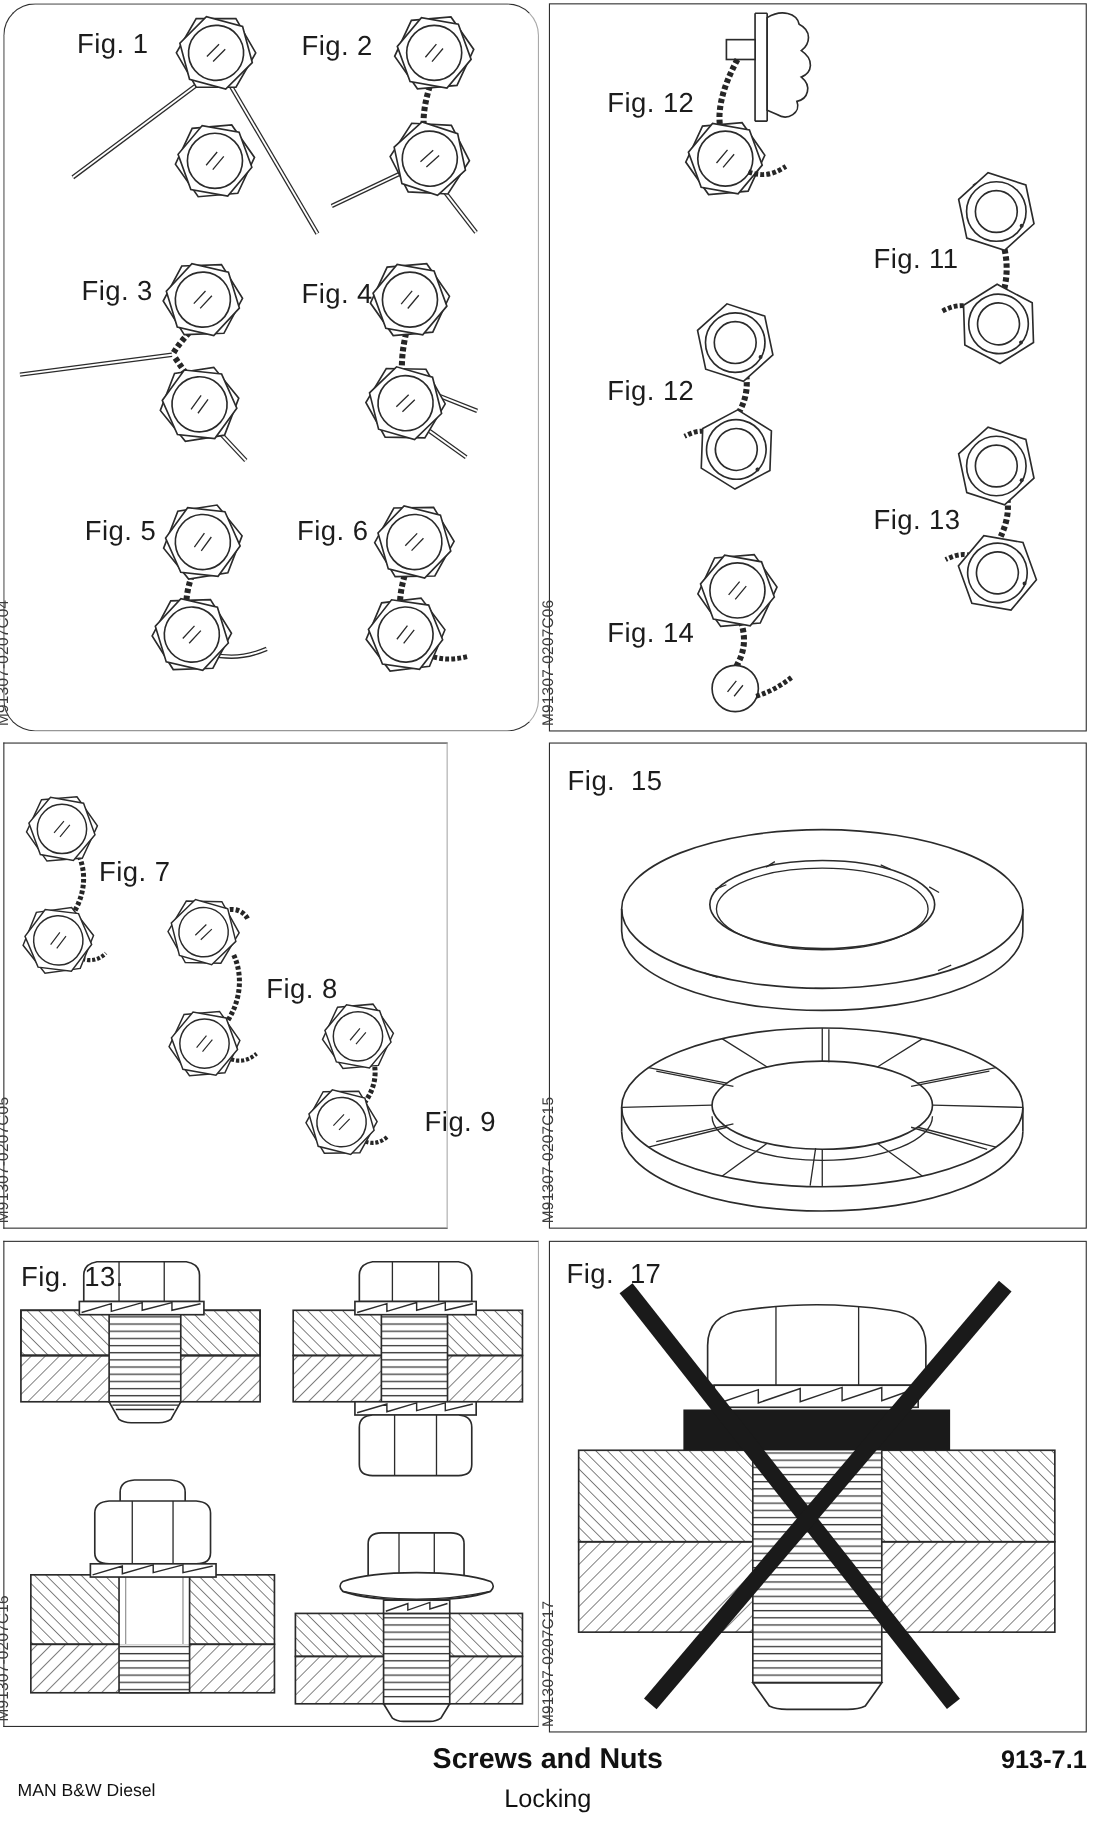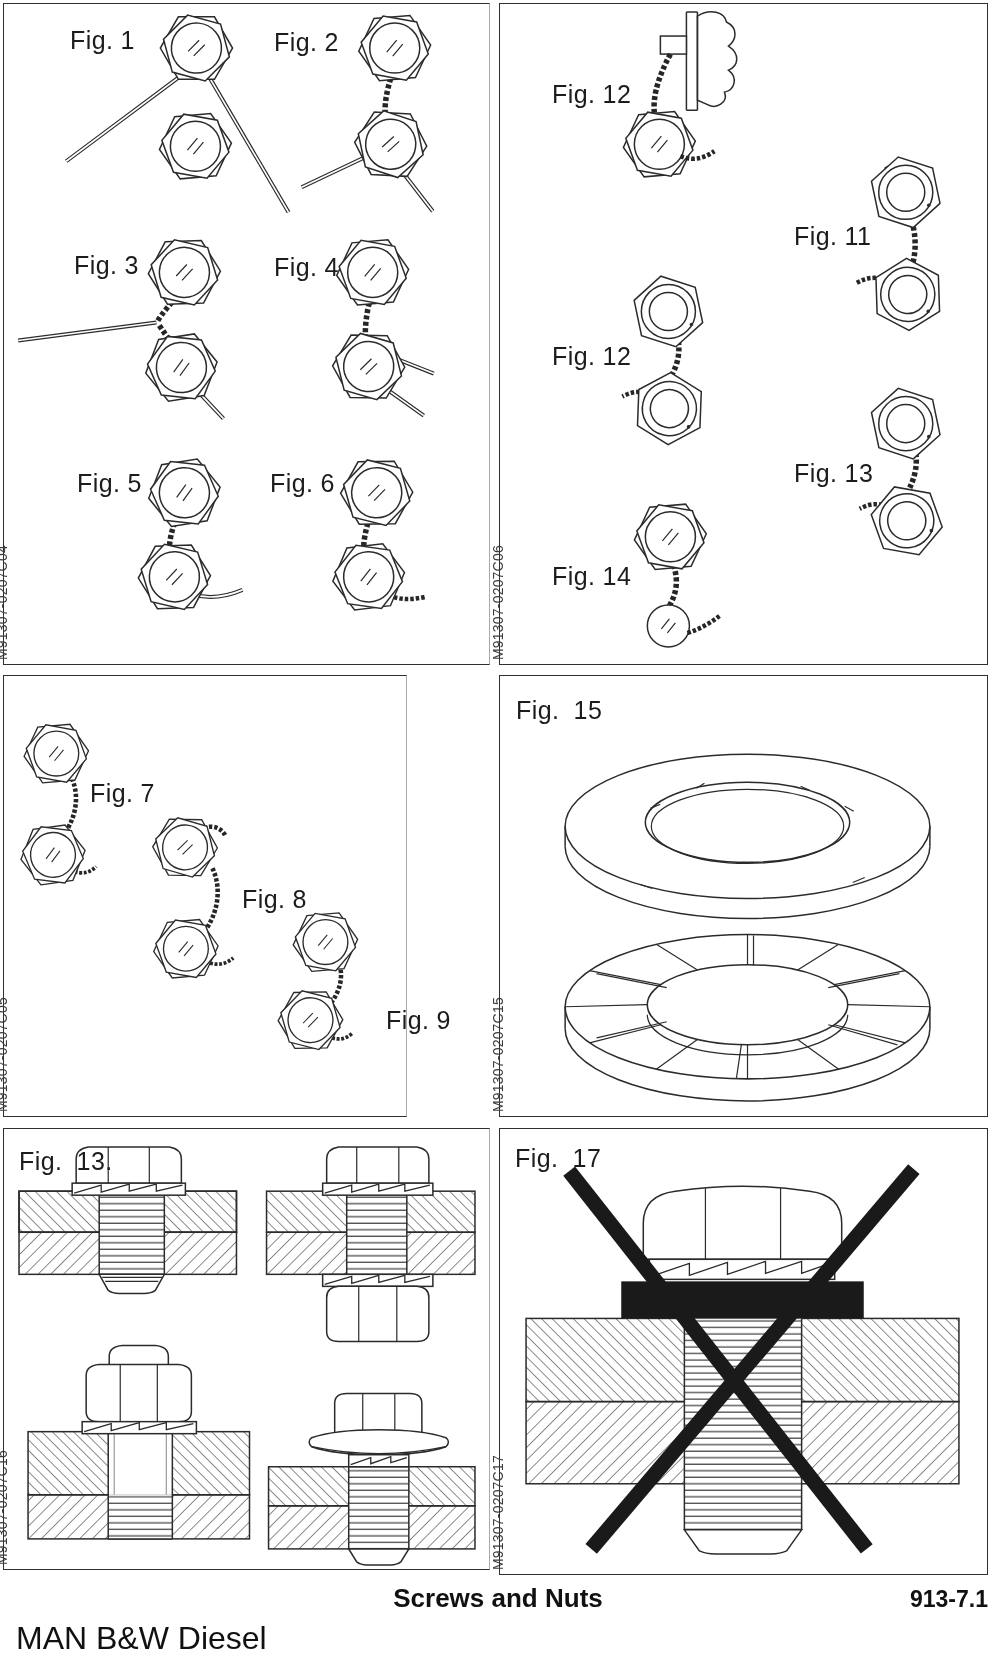--- a/index.html
+++ b/index.html
@@ -7,21 +7,21 @@
         font-family:"Liberation Sans", sans-serif;color:#1c1c1c;}
   .panel{position:absolute;border:1.5px solid #2e2e2e;background:#fff;box-sizing:border-box;}
   .panel.leftcol{border-right-color:#a9a9a9;}
   .panel svg{position:absolute;left:0;top:0;width:100%;height:100%;}
   .figlabel{position:absolute;font-size:25px;color:#1c1c1c;letter-spacing:.4px;white-space:nowrap;}
   .codelabel{position:absolute;left:6px;bottom:4px;transform-origin:0 100%;
         transform:rotate(-90deg);font-size:14px;color:#3c3c3c;white-space:nowrap;letter-spacing:.2px;}
   .footer-title{position:absolute;left:0;top:1583px;width:996px;text-align:center;
         font-size:26px;font-weight:bold;color:#111;}
   .footer-num{position:absolute;right:8px;top:1586px;font-size:23px;font-weight:bold;color:#111;}
-  .footer-company{position:absolute;left:16px;top:1620px;font-size:32px;color:#111;}
+  .footer-company{position:absolute;left:16px;top:1620px;font-size:16px;color:#111;}
   .footer-sub{position:absolute;left:0;top:1622px;width:996px;text-align:center;font-size:23px;color:#111;}
   
   .ln{stroke:#2b2b2b;stroke-width:1.5;fill:none;}
   .lnf{stroke:#2b2b2b;stroke-width:1.5;fill:#fff;}
   .tw{stroke:#262626;stroke-width:5.5;fill:none;stroke-dasharray:4 2.4;}
   .tw4{stroke:#262626;stroke-width:4.5;fill:none;stroke-dasharray:3.5 2;}
   .w4{stroke:#2b2b2b;stroke-width:4;fill:none;}
   .w1{stroke:#ffffff;stroke-width:1.7;fill:none;}
   .zz{stroke:#2b2b2b;stroke-width:1.3;fill:none;}
   .thin{stroke:#2b2b2b;stroke-width:1.2;fill:none;}
@@ -55,21 +55,21 @@
     </pattern>
     <pattern id="hB" patternUnits="userSpaceOnUse" width="9" height="9" patternTransform="rotate(45)">
       <line x1="0" y1="0" x2="0" y2="9" stroke="#3f3f3f" stroke-width="1.2"></line>
     </pattern>
     <pattern id="thr" patternUnits="userSpaceOnUse" width="12" height="6.5">
       <line x1="0" y1="3" x2="12" y2="3" stroke="#3a3a3a" stroke-width="1.2"></line>
     </pattern>
   </defs>
 </svg>
 
-<div class="panel leftcol" style="left:3px;top:3px;width:487px;height:662px;">
+<div class="panel leftcol" style="left:3px;top:3px;width:487px;height:662px;border-radius:29px;">
   <svg viewBox="0 0 484 659">
     <g>
       <path class="w4" d="M192,60 L62,157"></path>
           <path class="w1" d="M192,60 L62,157"></path>
       <path class="w4" d="M196,58 L284,208"></path>
           <path class="w1" d="M196,58 L284,208"></path>
       <use href="#hexnut" transform="translate(192,44) rotate(5)"></use>
       <use href="#hexnut" transform="translate(191,142)"></use>
     </g>
     <g>
@@ -320,14 +320,15 @@
       </g>
     </g>
   </svg>
   <div class="figlabel" style="left:15px;top:15px;word-spacing:7px;">Fig. 17</div>
   <div class="codelabel">M91307-0207C17</div>
 </div>
 
 <div class="footer-title">Screws and Nuts</div>
 <div class="footer-num">913-7.1</div>
 <div class="footer-company">MAN B&amp;W Diesel</div>
+<div class="footer-sub">Locking</div>
 
 </div>
 
 </body></html>

